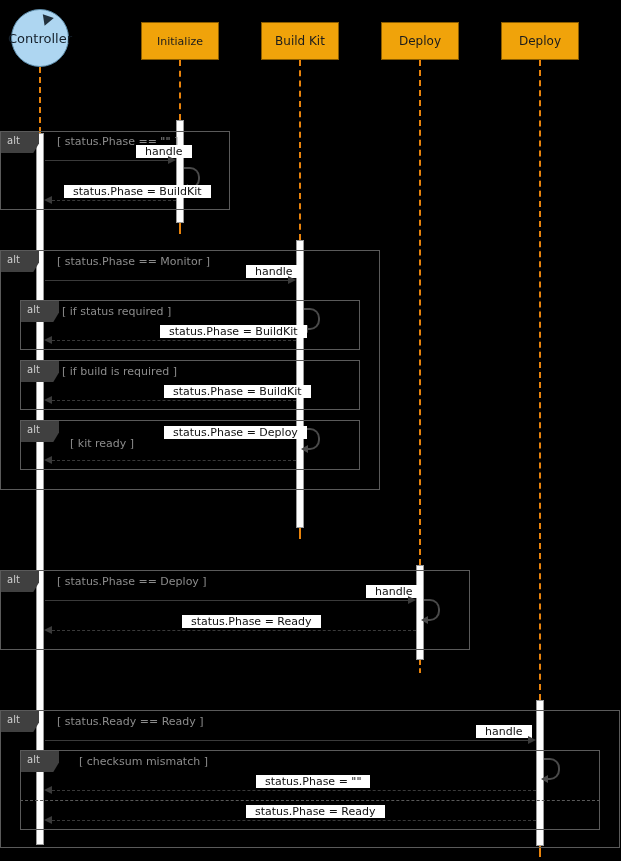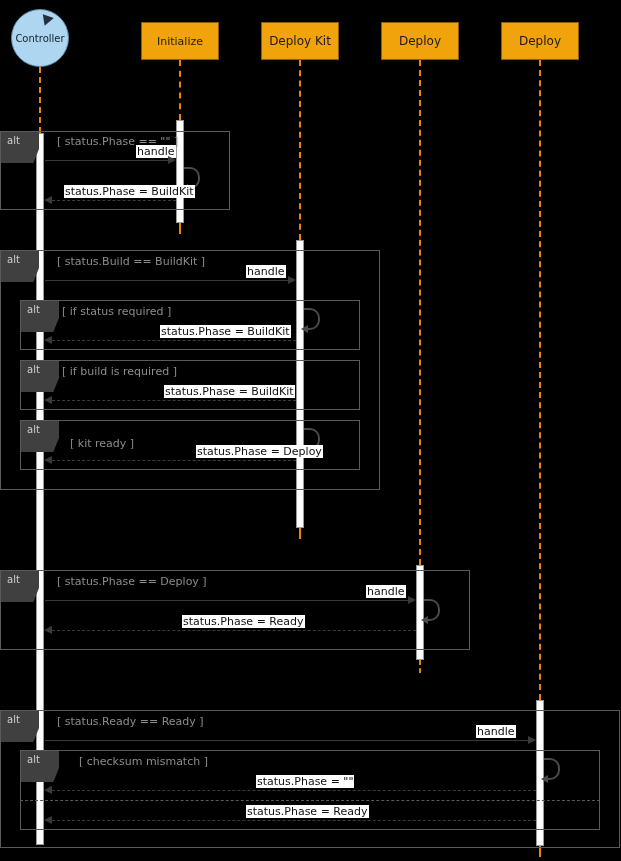--- a/index.html
+++ b/index.html
@@ -6,50 +6,50 @@
   html,body { background:#000; }
   .canvas {
     position:relative; width:621px; height:861px; background:#000;
     overflow:hidden; font-family:"DejaVu Sans", sans-serif;
   }
   
   .actor-circle {
     position:absolute; left:11px; top:9px; width:58px; height:58px;
     border-radius:50%; background:#aed6f1; border:1px solid #5b89a6;
     display:flex; align-items:center; justify-content:center;
-    color:#15202b; font-size:10px;
+    color:#15202b; font-size:13px;
   }
   .control-arrow {
     position:absolute; left:28px; top:3px; width:0; height:0;
     border-left:6px solid transparent; border-right:6px solid transparent;
     border-bottom:10px solid #22313d; transform:rotate(-40deg);
   }
   
   .participant {
     position:absolute; top:22px; width:78px; height:38px;
     background:#f0a30a; border:1px solid #8a5c00; color:#1c1c1c;
     display:flex; align-items:center; justify-content:center;
     font-size:12px;
   }
   .participant.small { font-size:11px; }
   
   .lifeline { position:absolute; width:0; border-left:2px dashed #e8830c; }
   .activation { position:absolute; width:8px; background:#fdfdfd; border:1px solid #9a9a9a; }
   
   .frame { position:absolute; border:1px solid #5a5a5a; }
   .frame-label {
-    position:absolute; width:38px; height:31px; background:#404040; color:#cfcfcf;
+    position:absolute; width:38px; height:21px; background:#404040; color:#cfcfcf;
     font-size:10px; line-height:17px; padding-left:6px;
     clip-path:polygon(0 0, 100% 0, 100% 55%, 85% 100%, 0 100%);
   }
   .guard { position:absolute; color:#8c8c8c; font-size:11px; line-height:13px; white-space:nowrap; }
   
   .msg-label {
     position:absolute; background:#ffffff; color:#101010;
-    font-size:11px; line-height:13px; padding:0 1px; white-space:nowrap;
+    font-size:11px; line-height:13px; padding:0 9px; white-space:nowrap;
   }
   .msg-line { position:absolute; height:0; border-top:1px solid #3a3a3a; }
   .msg-line.dashed { border-top-style:dashed; }
   .arrowhead { position:absolute; width:0; height:0; border-top:4px solid transparent; border-bottom:4px solid transparent; }
   .arrowhead.right { border-left:8px solid #3a3a3a; }
   .arrowhead.left  { border-right:8px solid #3a3a3a; }
   .self-loop {
     position:absolute; width:16px; height:22px;
     border:2px solid #4a4a4a; border-left:none; border-radius:0 10px 10px 0;
   }
@@ -67,21 +67,21 @@
 
   <div class="actor-circle">
     <div class="control-arrow"></div>
     <span>Controller</span>
   </div>
 
   <div class="participant small" style="left:141px;">
     <span>Initialize</span>
   </div>
   <div class="participant" style="left:261px;">
-    <span>Deploy Kit</span>
+    <span>Build Kit</span>
   </div>
   <div class="participant" style="left:381px;">
     <span>Deploy</span>
   </div>
   <div class="participant" style="left:501px;">
     <span>Deploy</span>
   </div>
 
   <div class="lifeline" style="left:39px; top:67px; height:66px;"></div>
   <div class="lifeline" style="left:179px; top:60px; height:60px;"></div>
@@ -108,21 +108,21 @@
   <div class="arrowhead right" style="left:168px; top:156px;"></div>
 
   <div class="self-loop" style="left:184px; top:167px;"></div>
 
   <div class="msg-label" style="left:64px; top:185px;">status.Phase = BuildKit</div>
   <div class="msg-line dashed" style="left:52px; top:200px; width:124px;"></div>
   <div class="arrowhead left" style="left:44px; top:196px;"></div>
 
   <div class="frame" style="left:0; top:250px; width:380px; height:240px;"></div>
   <div class="frame-label" style="left:1px; top:251px;">alt</div>
-  <div class="guard" style="left:57px; top:255px;">[ status.Build == BuildKit ]</div>
+  <div class="guard" style="left:57px; top:255px;">[ status.Phase == Monitor ]</div>
 
   <div class="msg-label" style="left:246px; top:265px;">handle</div>
   <div class="msg-line" style="left:45px; top:280px; width:243px;"></div>
   <div class="arrowhead right" style="left:288px; top:276px;"></div>
 
   <div class="frame" style="left:20px; top:300px; width:340px; height:50px;"></div>
   <div class="frame-label" style="left:21px; top:301px;">alt</div>
   <div class="guard" style="left:62px; top:305px;">[ if status required ]</div>
   <div class="self-loop" style="left:304px; top:308px;"></div>
   <div class="msg-label" style="left:160px; top:325px;">status.Phase = BuildKit</div>
@@ -133,21 +133,21 @@
   <div class="frame-label" style="left:21px; top:361px;">alt</div>
   <div class="guard" style="left:62px; top:365px;">[ if build is required ]</div>
   <div class="msg-label" style="left:164px; top:385px;">status.Phase = BuildKit</div>
   <div class="msg-line dashed" style="left:52px; top:400px; width:244px;"></div>
   <div class="arrowhead left" style="left:44px; top:396px;"></div>
 
   <div class="frame" style="left:20px; top:420px; width:340px; height:50px;"></div>
   <div class="frame-label" style="left:21px; top:421px;">alt</div>
   <div class="guard" style="left:70px; top:425px;margin-top:12px;">[ kit ready ]</div>
   <div class="self-loop" style="left:304px; top:428px;"></div>
-  <div class="msg-label" style="left:164px; top:445px;margin-left:32px;">status.Phase = Deploy</div>
+  <div class="msg-label" style="left:164px; top:426px;">status.Phase = Deploy</div>
   <div class="msg-line dashed" style="left:52px; top:460px; width:244px;"></div>
   <div class="arrowhead left" style="left:44px; top:456px;"></div>
 
   <div class="frame" style="left:0; top:570px; width:470px; height:80px;"></div>
   <div class="frame-label" style="left:1px; top:571px;">alt</div>
   <div class="guard" style="left:57px; top:575px;">[ status.Phase == Deploy ]</div>
 
   <div class="msg-label" style="left:366px; top:585px;">handle</div>
   <div class="msg-line" style="left:45px; top:600px; width:363px;"></div>
   <div class="arrowhead right" style="left:408px; top:596px;"></div>

